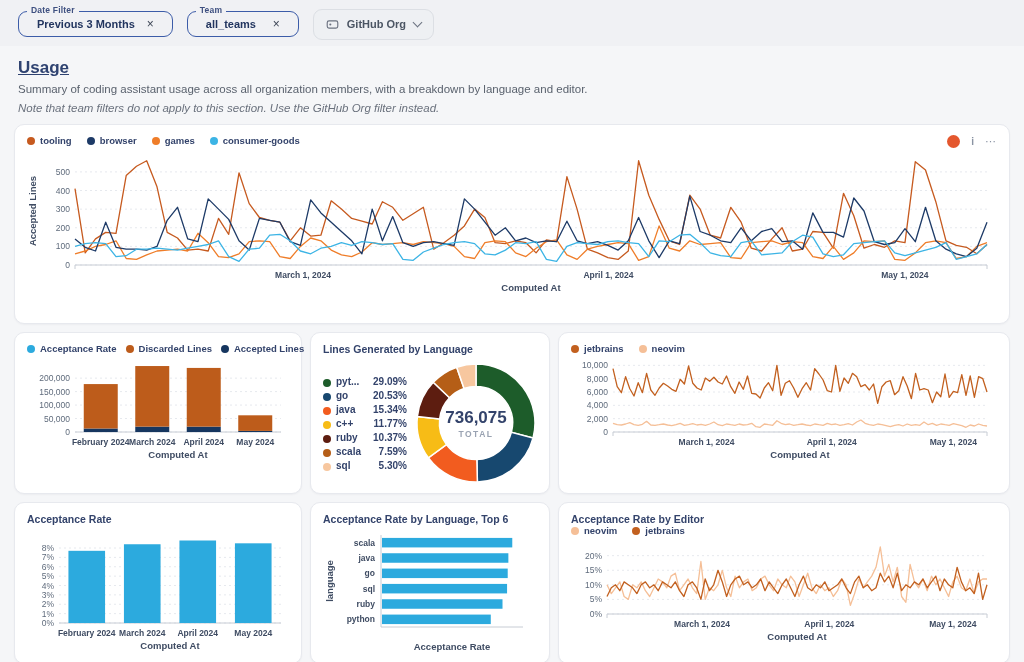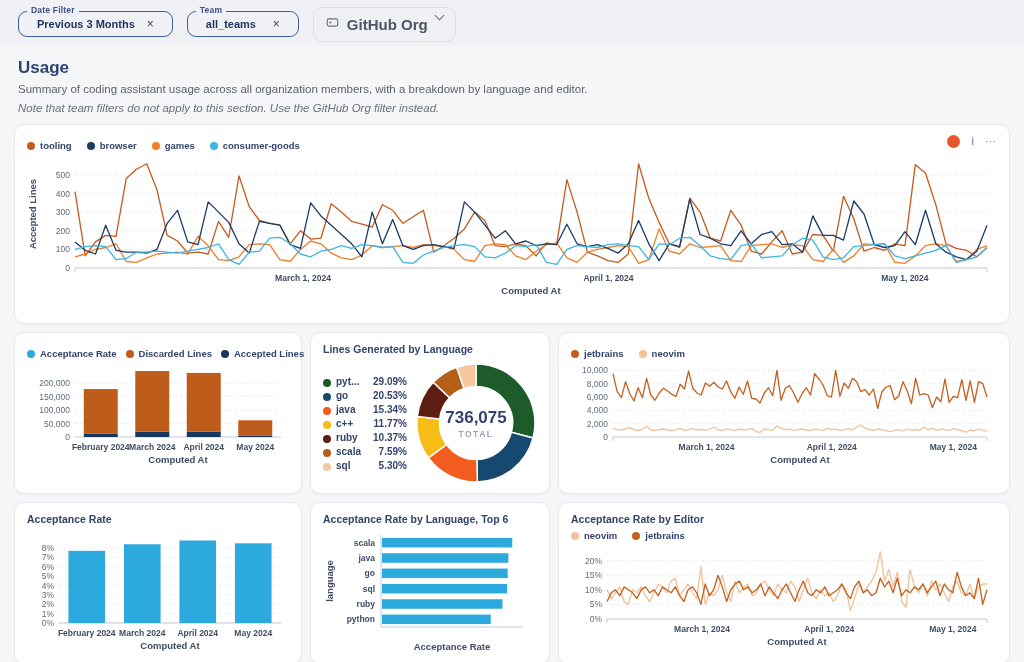--- a/index.html
+++ b/index.html
@@ -9,46 +9,46 @@
     background: #f5f6f8; color: #33436b;
   }
   
   .topbar { height: 46px; background: #f0f1f4; display: flex; align-items: center; gap: 14px; padding: 2px 18px 0; }
   .chip { position: relative; border: 1.5px solid #3c5ca8; border-radius: 9px; background: #f0f1f4;
           display: flex; align-items: center; gap: 12px; padding: 6px 18px; min-width: 112px; cursor: pointer; }
   .chip .lbl { position: absolute; top: -7px; left: 8px; font-size: 8.5px; font-weight: 700; color: #3e5080;
                background: #f0f1f4; padding: 0 4px; letter-spacing: .2px; }
   .chip .val { font-size: 11px; font-weight: 700; color: #22355f; white-space: nowrap; }
   .chip .x { margin-left: auto; font-size: 12px; color: #3b4454; cursor: pointer; line-height: 1; }
-  .orgbtn { display: flex; gap: 8px; background: #eef0f3; border: 1px solid #dcdfe4;
-            border-radius: 9px; padding: 8px 12px; font-size: 15px; font-weight: 700; color: #4b5563;
+  .orgbtn { display: flex; align-items: center; gap: 8px; background: #eef0f3; border: 1px solid #dcdfe4;
+            border-radius: 9px; padding: 8px 12px; font-size: 11px; font-weight: 700; color: #4b5563;
             font-family: inherit; cursor: pointer; }
   .chev { width: 7px; height: 7px; border-right: 1.5px solid #6b7280; border-bottom: 1.5px solid #6b7280;
           transform: rotate(45deg); margin-top: -4px; display: inline-block; }
   
   .content { padding: 6px 14px 8px; }
-  h1 { font-size: 17px; font-weight: 700; color: #2e4270; margin: 6px 4px 5px; }
+  h1 { font-size: 17px; font-weight: 700; color: #2e4270; margin: 6px 4px 5px; text-decoration: underline; }
   .desc { font-size: 11.5px; color: #5a626e; margin: 0 4px 7px; }
   .note { font-size: 11.5px; color: #6a717d; font-style: italic; margin: 0 4px 10px; }
   
   .card { background: #fff; border: 1px solid #e7e9ee; border-radius: 10px;
           box-shadow: 0 1px 2px rgba(16,24,40,.04); padding: 10px 12px; }
   .main-card { height: 200px; margin-bottom: 8px; }
   .row { display: flex; gap: 8px; margin-bottom: 8px; }
   .sm1 { width: 288px; height: 162px; }
   .sm2 { width: 240px; height: 162px; }
   .sm3 { flex: 1; height: 162px; }
   .card-head { display: flex; align-items: flex-start; justify-content: space-between; }
   .card-title { font-size: 10.5px; font-weight: 700; color: #33436b; }
   .head-icons { display: flex; align-items: center; gap: 11px; }
   .avatar { width: 13px; height: 13px; border-radius: 50%; background: #e4572e; display: inline-block; cursor: pointer; }
   .info { font-size: 10px; font-weight: 700; color: #8a93a3; cursor: pointer; }
   .dots { font-size: 11px; color: #8a93a3; letter-spacing: 1px; cursor: pointer; line-height: .6; }
   
-  .legend { display: flex; gap: 15px; margin-top: 5px; flex-wrap: nowrap; }
+  .legend { display: flex; gap: 15px; flex-wrap: nowrap; }
   .legend-item { display: flex; align-items: center; gap: 5px; font-size: 9.5px; font-weight: 700; color: #33436b; cursor: pointer; white-space: nowrap; }
   .dot { width: 8px; height: 8px; border-radius: 50%; display: inline-block; flex: none; }
   .sm1 .legend { gap: 9px; }
   
   .chart { width: 100%; }
   .ch-main { height: 144px; margin-top: 3px; }
   .ch-line { height: 106px; margin-top: 2px; }
   .ch-bar  { height: 126px; margin-top: 2px; }
   svg { display: block; overflow: visible; }
   .tick { font-size: 8.5px; fill: #5f6b7c; font-family: "Liberation Sans", sans-serif; }

